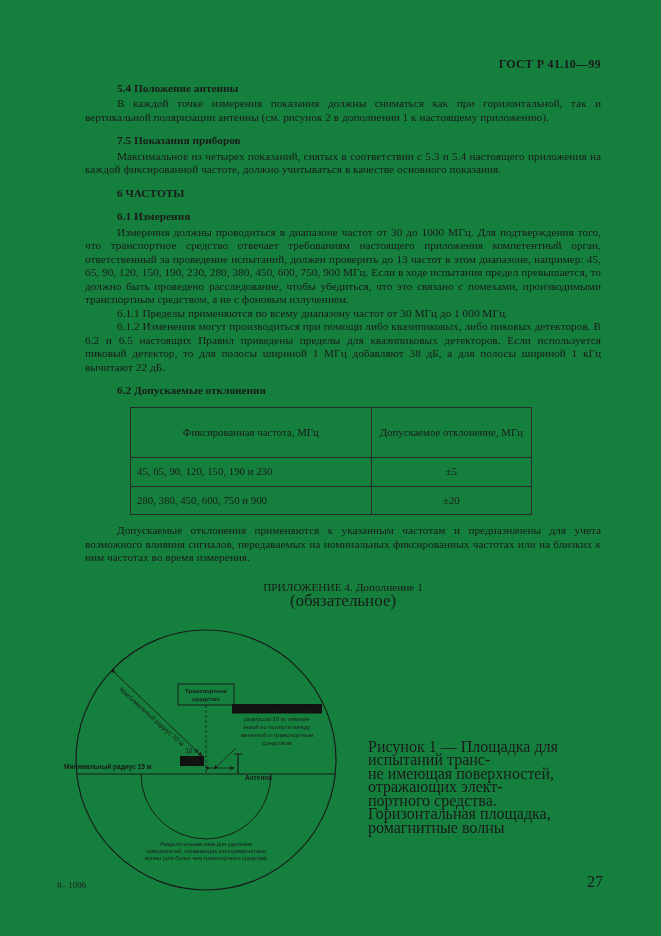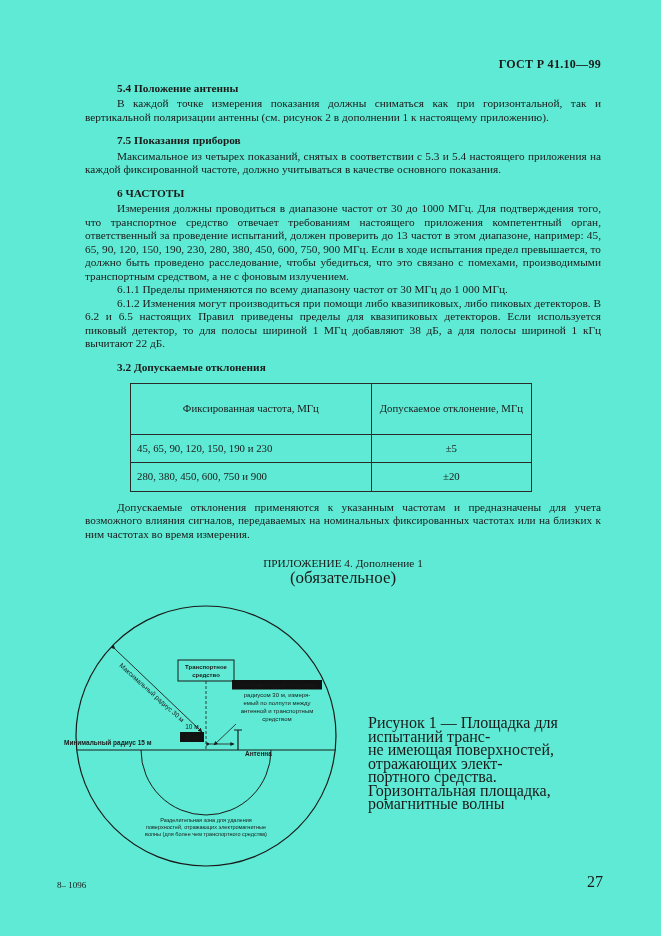--- a/index.html
+++ b/index.html
@@ -1,21 +1,21 @@
 <!DOCTYPE html>
 <html><head>
 <meta charset="utf-8">
 <style>
   html, body { margin: 0; padding: 0; background: #e8e8e8; }
   .page {
     position: relative;
     width: 661px;
     height: 936px;
     margin: 0 auto;
-    background: #5eead4;
+    background: #15803d;
     color: #1a1a1a;
     font-family: "Liberation Serif", "DejaVu Serif", serif;
     font-size: 11.3px;
     line-height: 13.5px;
     overflow: hidden;
   }
   .content { padding: 58px 60px 0 85px; }
   .gost-header {
     text-align: right;
     font-weight: bold;
@@ -97,25 +97,26 @@
 
     <div class="gost-header">ГОСТ Р 41.10—99</div>
 
     <p class="h">5.4 Положение антенны</p>
     <p class="p">В каждой точке измерения показания должны сниматься как при горизонтальной, так и вертикальной поляризации антенны (см. рисунок 2 в дополнении 1 к настоящему приложению).</p>
 
     <p class="h">7.5 Показания приборов</p>
     <p class="p">Максимальное из четырех показаний, снятых в соответствии с 5.3 и 5.4 настоящего приложения на каждой фиксированной частоте, должно учитываться в качестве основного показания.</p>
 
     <p class="h">6 ЧАСТОТЫ</p>
+    <p class="h">6.1 Измерения</p>
     <p class="p">Измерения должны проводиться в диапазоне частот от 30 до 1000 МГц. Для подтверждения того, что транспортное средство отвечает требованиям настоящего приложения компетентный орган, ответственный за проведение испытаний, должен проверить до 13 частот в этом диапазоне, например: 45, 65, 90, 120, 150, 190, 230, 280, 380, 450, 600, 750, 900 МГц. Если в ходе испытания предел превышается, то должно быть проведено расследование, чтобы убедиться, что это связано с помехами, производимыми транспортным средством, а не с фоновым излучением.</p>
     <p class="p">6.1.1 Пределы применяются по всему диапазону частот от 30 МГц до 1 000 МГц.</p>
     <p class="p">6.1.2 Изменения могут производиться при помощи либо квазипиковых, либо пиковых детекторов. В 6.2 и 6.5 настоящих Правил приведены пределы для квазипиковых детекторов. Если используется пиковый детектор, то для полосы шириной 1 МГц добавляют 38 дБ, а для полосы шириной 1 кГц вычитают 22 дБ.</p>
 
-    <p class="h">3.2 Допускаемые  отклонения</p>
+    <p class="h">6.2 Допускаемые  отклонения</p>
 
     <table class="freq-table">
       <thead>
         <tr>
           <th>Фиксированная частота, МГц</th>
           <th>Допускаемое отклонение, МГц</th>
         </tr>
       </thead>
       <tbody>
         <tr>

